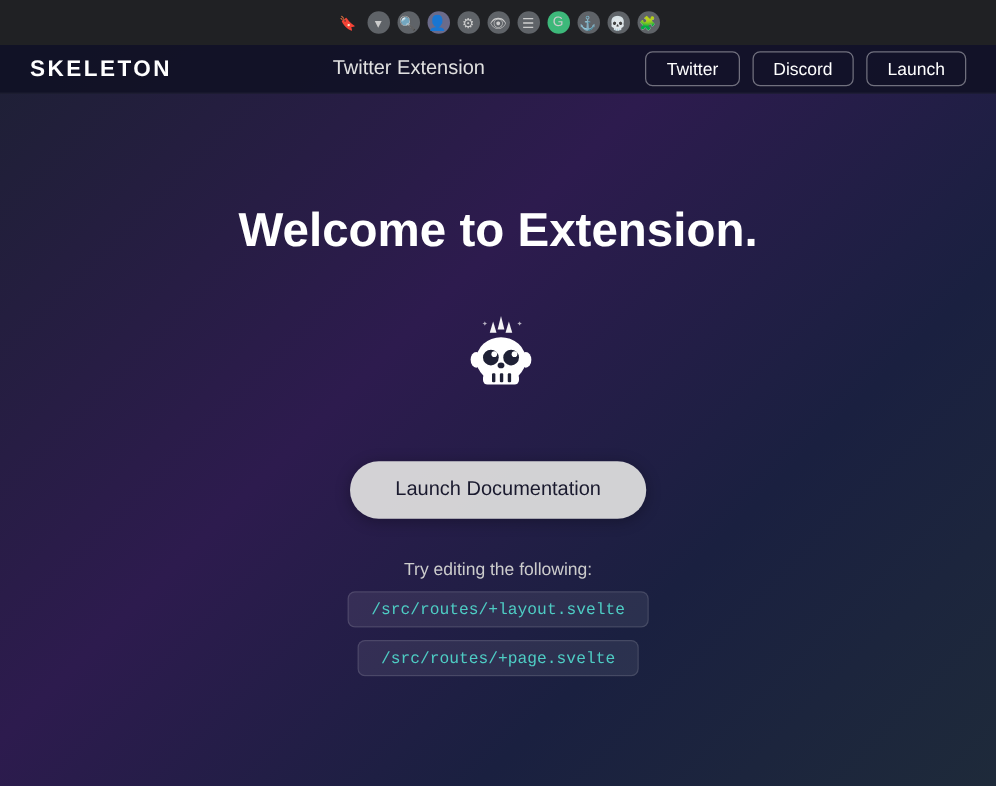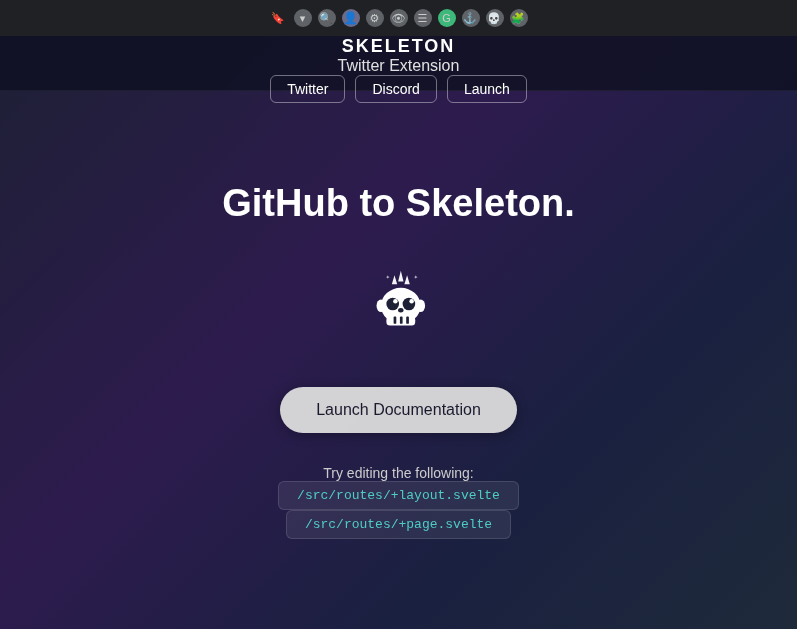--- a/index.html
+++ b/index.html
@@ -51,26 +51,25 @@
       width: 797px;
       height: 593px;
       background: linear-gradient(135deg, #1e2035 0%, #2d1b4e 40%, #1a2040 70%, #1e2a3a 100%);
       display: flex;
       flex-direction: column;
     }
 
     
     .navbar {
       background: rgba(15, 17, 35, 0.85);
-      height: 55px;
+      height: 39px;
       display: flex;
       align-items: center;
       padding: 0 24px;
       border-bottom: 1px solid rgba(255,255,255,0.05);
-      flex-direction: column;
     }
 
     .navbar-brand {
       color: #ffffff;
       font-weight: 800;
       font-size: 18px;
       letter-spacing: 2px;
       flex: 0 0 auto;
     }
 
@@ -150,21 +149,21 @@
       margin-bottom: 16px;
       box-shadow: 0 2px 12px rgba(0,0,0,0.3);
       transition: background 0.2s;
     }
 
     
     .try-editing-section {
       display: flex;
       flex-direction: column;
       align-items: center;
-      gap: 0;
+      gap: 10px;
       margin-top: 0;
     }
 
     .try-editing-label {
       color: #cccccc;
       font-size: 14px;
     }
 
     .code-badge {
       background: rgba(255,255,255,0.08);
@@ -205,21 +204,21 @@
     </div>
     <div class="navbar-right">
       <button class="nav-btn">Twitter</button>
       <button class="nav-btn">Discord</button>
       <button class="nav-btn">Launch</button>
     </div>
   </nav>
 
   <main class="main-content">
 
-    <h1 class="welcome-title">GitHub to Skeleton.</h1>
+    <h1 class="welcome-title">Welcome to Extension.</h1>
 
     <div class="skull-container">
       <svg class="skull-svg" viewBox="0 0 100 100" xmlns="http://www.w3.org/2000/svg">
 
         <g fill="white" opacity="0.95">
 
           <polygon points="42,28 45,18 48,28"></polygon>
           <polygon points="49,25 52,13 55,25"></polygon>
           <polygon points="56,28 59,18 62,28"></polygon>
 

